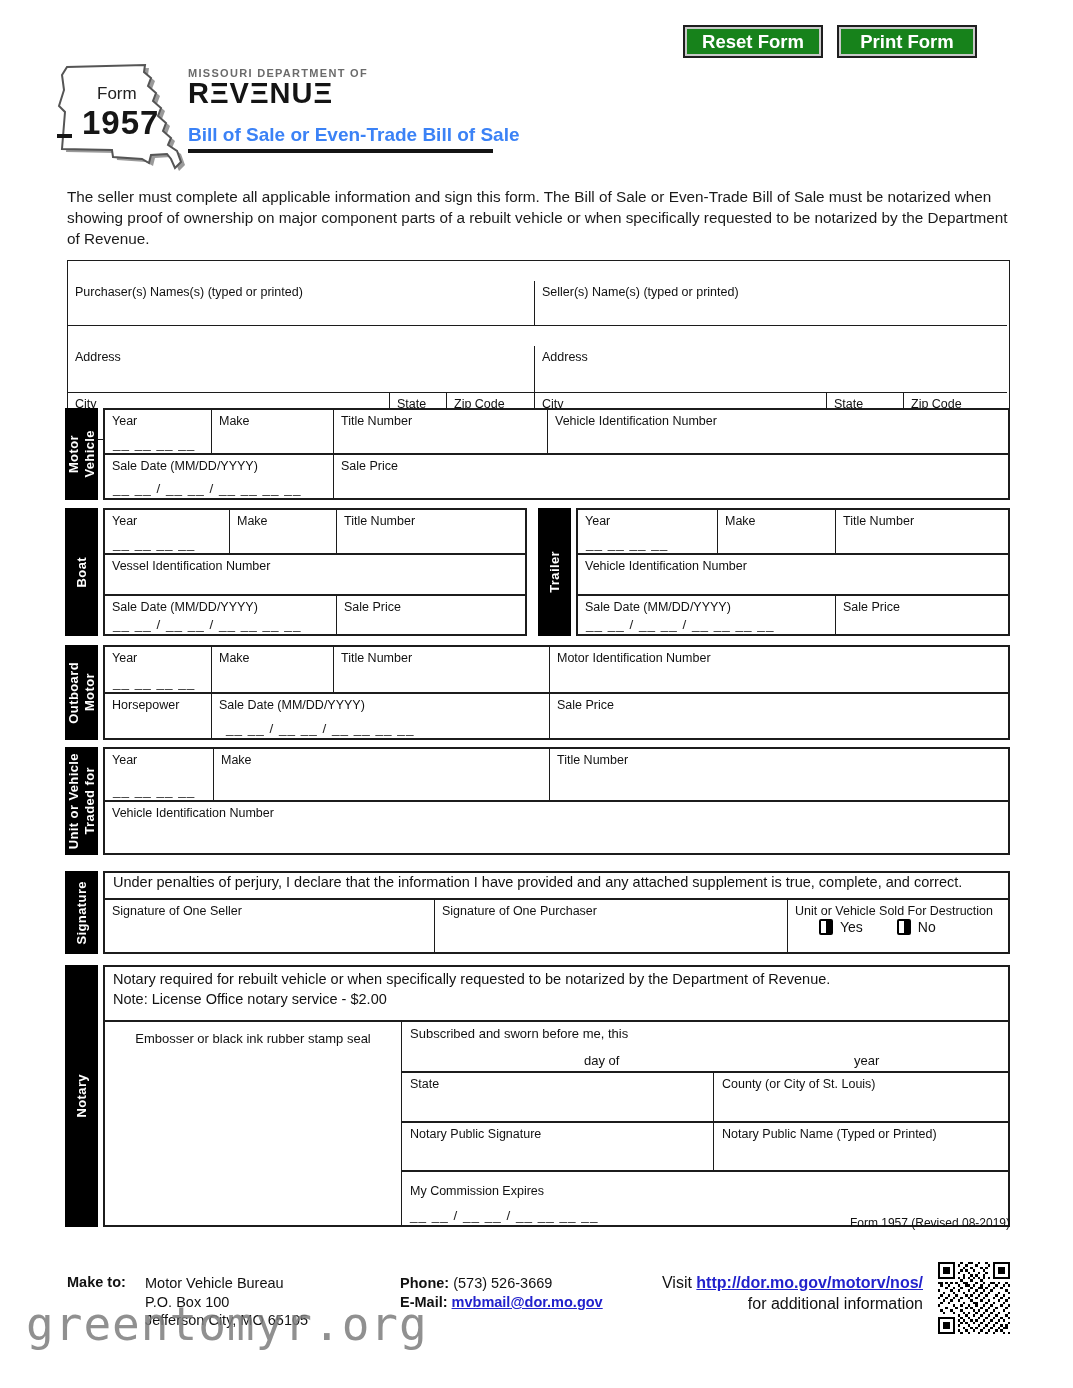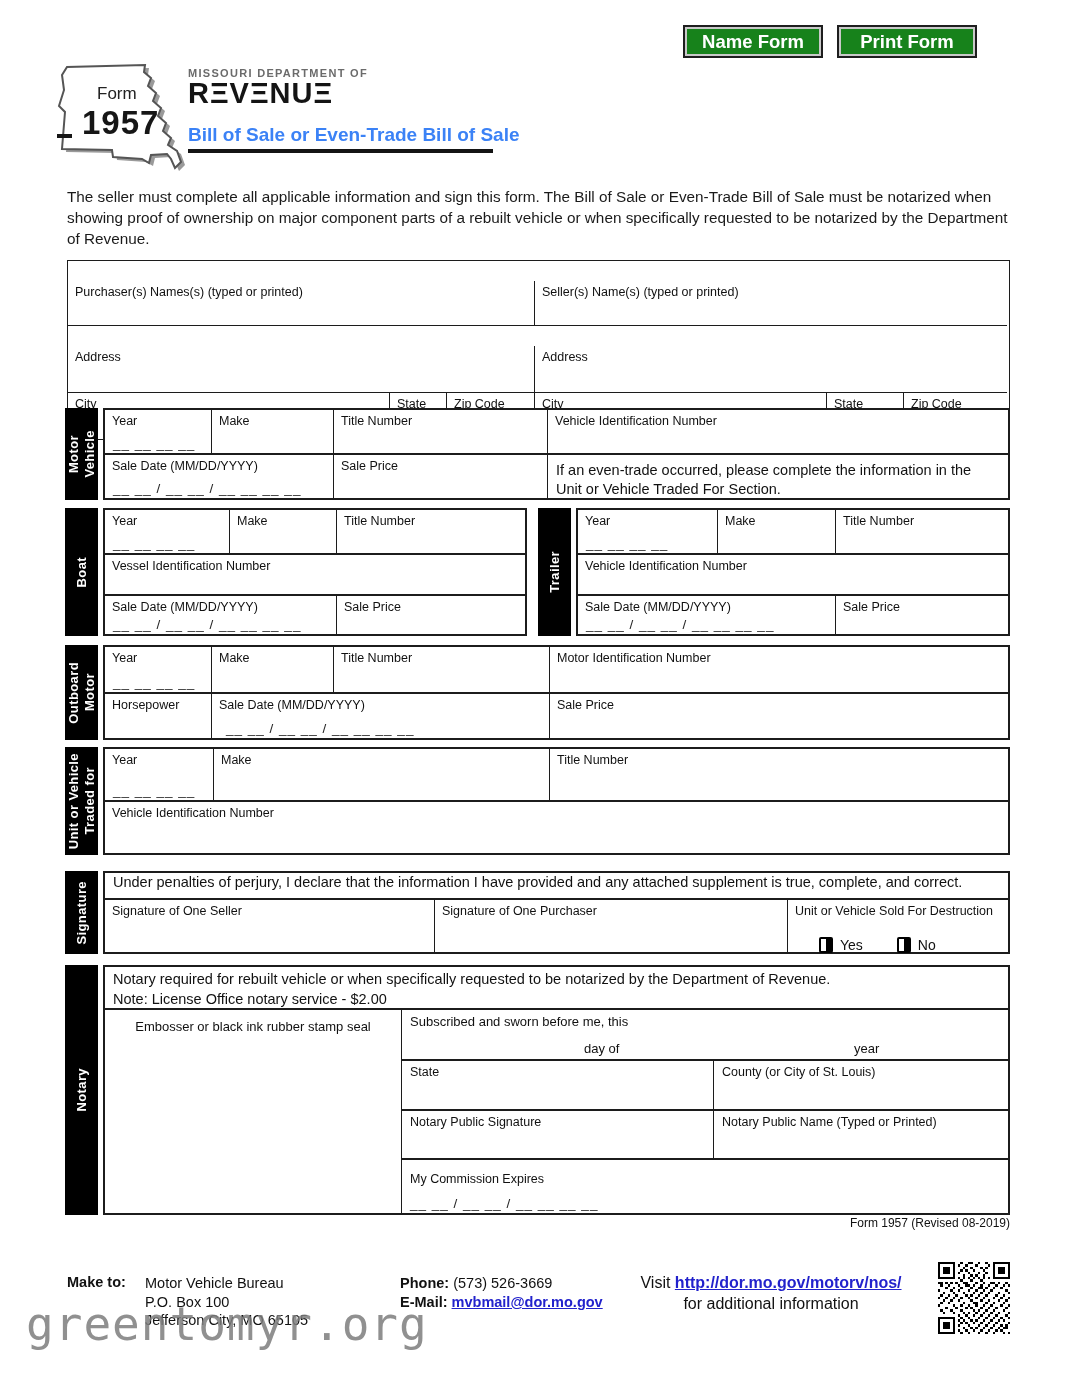--- a/index.html
+++ b/index.html
@@ -47,55 +47,55 @@
   .row { display:flex; border-bottom:2px solid #1c1c1c; }
   .row:last-child { border-bottom:none; }
   .cell { position:relative; border-right:1px solid #1c1c1c; padding:4px 6px 2px 7px; }
   .cell:last-child { border-right:none; }
   .cell.fill { flex:1; }
   .lbl { display:block; font-size:12.5px; color:#111; }
   .blank { position:absolute; left:8px; bottom:2px; font-size:13.5px; font-weight:500; letter-spacing:1px; color:#222; white-space:nowrap; }
   .note { display:block; font-size:14.5px; line-height:19px; padding:2px 2px 0 1px; }
   
   .statement { font-size:14.5px; padding:4px 8px; }
-  .checkrow { display:flex; align-items:center; margin:19px 0 0 24px; }
+  .checkrow { display:flex; align-items:center; margin:1px 0 0 24px; }
   .checkbox { width:14px; height:16px; background:#fff; border:2px solid #000; border-right-width:7px; border-radius:2px; cursor:pointer; }
   .chklbl { font-size:14px; margin-left:7px; }
   .gap2 { margin-left:34px; }
   
   .nhead { width:100%; font-size:14.5px; line-height:19.5px; padding:3px 8px; }
   .embosser { width:297px; border-right:1px solid #1c1c1c; text-align:center; padding-top:9px; font-size:13px; }
   .nright { flex:1; display:flex; flex-direction:column; }
   .nrow { position:relative; border-bottom:2px solid #1c1c1c; display:flex; }
   .nrow:last-child { border-bottom:none;margin-top:8px; }
   .ncell { position:relative; padding:4px 6px 2px 8px; }
   .dayof { position:absolute; left:182px; top:31px; font-size:13px; }
   .yearw { position:absolute; left:452px; top:31px; font-size:13px; }
   
   .formref { position:absolute; right:63px; top:1216px; font-size:12px; color:#111; }
   .footer { position:absolute; left:67px; top:1272px; width:943px; height:80px; font-size:14.5px; }
   .mailto { position:absolute; left:0; top:2px; font-weight:bold; }
   .mail-lines { position:absolute; left:78px; top:2px; line-height:18.5px; }
   .phone-block { position:absolute; left:333px; top:2px; line-height:19px; }
   .blabel { font-weight:bold; }
   .link { color:#2222cc; font-weight:bold; text-decoration:underline; cursor:pointer; }
-  .visit-block { position:absolute; left:552px; top:0; width:304px; text-align:center; font-size:16px; line-height:21px; }
+  .visit-block { position:absolute; left:552px; top:0; width:304px; text-align:right; font-size:16px; line-height:21px; }
   .visit-line1 { white-space:nowrap; }
   .qr { position:absolute; left:938px; top:1262px; width:72px; height:72px; }
   .watermark { position:absolute; left:26px; top:1297px; font-family:"DejaVu Sans Mono", monospace;
     font-size:46px; color:#7d7d7d; letter-spacing:1px; z-index:6; opacity:.85; }
 </style>
 </head>
 <body>
 
 <div class="page">
 
   <div class="buttons">
     <button class="btn">
-      <span class="btn-inner">Name Form</span>
+      <span class="btn-inner">Reset Form</span>
     </button>
     <button class="btn">
       <span class="btn-inner">Print Form</span>
     </button>
   </div>
 
   <div class="logo">
     <div class="state-wrap">
       <svg width="134" height="112" viewBox="0 0 134 112">
         <path transform="translate(4,3)" fill="#9a9a9a" d="M7 13 L12 5 L90 3 L89 10 L96 16 L93 24 L101 31 L98 39 L106 46 L103 54 L111 61 L108 69 L116 76 L113 83 L122 89 L126 100 L120 106 L116 97 L112 92 L96 93 L94 101 L87 97 L58 95 L57 88 L7 87 L10 50 L4 44 L9 28 Z"></path>
@@ -150,23 +150,20 @@
           </div>
       </div>
       <div class="row" style="height:43px;">
         <div class="cell" style="width:229px;">
             <span class="lbl">Sale Date (MM/DD/YYYY)</span>
             <span class="blank">__ __ / __ __ / __ __ __ __</span>
           </div>
         <div class="cell" style="width:214px;">
             <span class="lbl">Sale Price</span>
           </div>
-        <div class="cell fill">
-            <span class="note">If an even-trade occurred, please complete the information in the Unit or Vehicle Traded For Section.</span>
-          </div>
       </div>
     </div>
   </div>
 
   <div class="sec" style="left:65px; top:508px;">
     <div class="vlabel">
         <span>Boat</span>
       </div>
     <div class="tbl" style="width:424px;">
       <div class="row" style="height:45px;">
@@ -320,21 +317,21 @@
         </div>
       </div>
     </div>
   </div>
 
   <div class="sec" style="left:65px; top:965px;">
     <div class="vlabel">
         <span>Notary</span>
       </div>
     <div class="tbl" style="width:907px;">
-      <div class="row" style="height:43px;">
+      <div class="row" style="height:55px;">
         <div class="cell fill" style="padding:0;">
           <div class="nhead">
             <div>Notary required for rebuilt vehicle or when specifically requested to be notarized by the Department of Revenue.</div>
             <div>Note: License Office notary service - $2.00</div>
           </div>
         </div>
       </div>
       <div class="row" style="height:203px;">
         <div class="embosser"><span>Embosser or black ink rubber stamp seal</span></div>
         <div class="nright">

